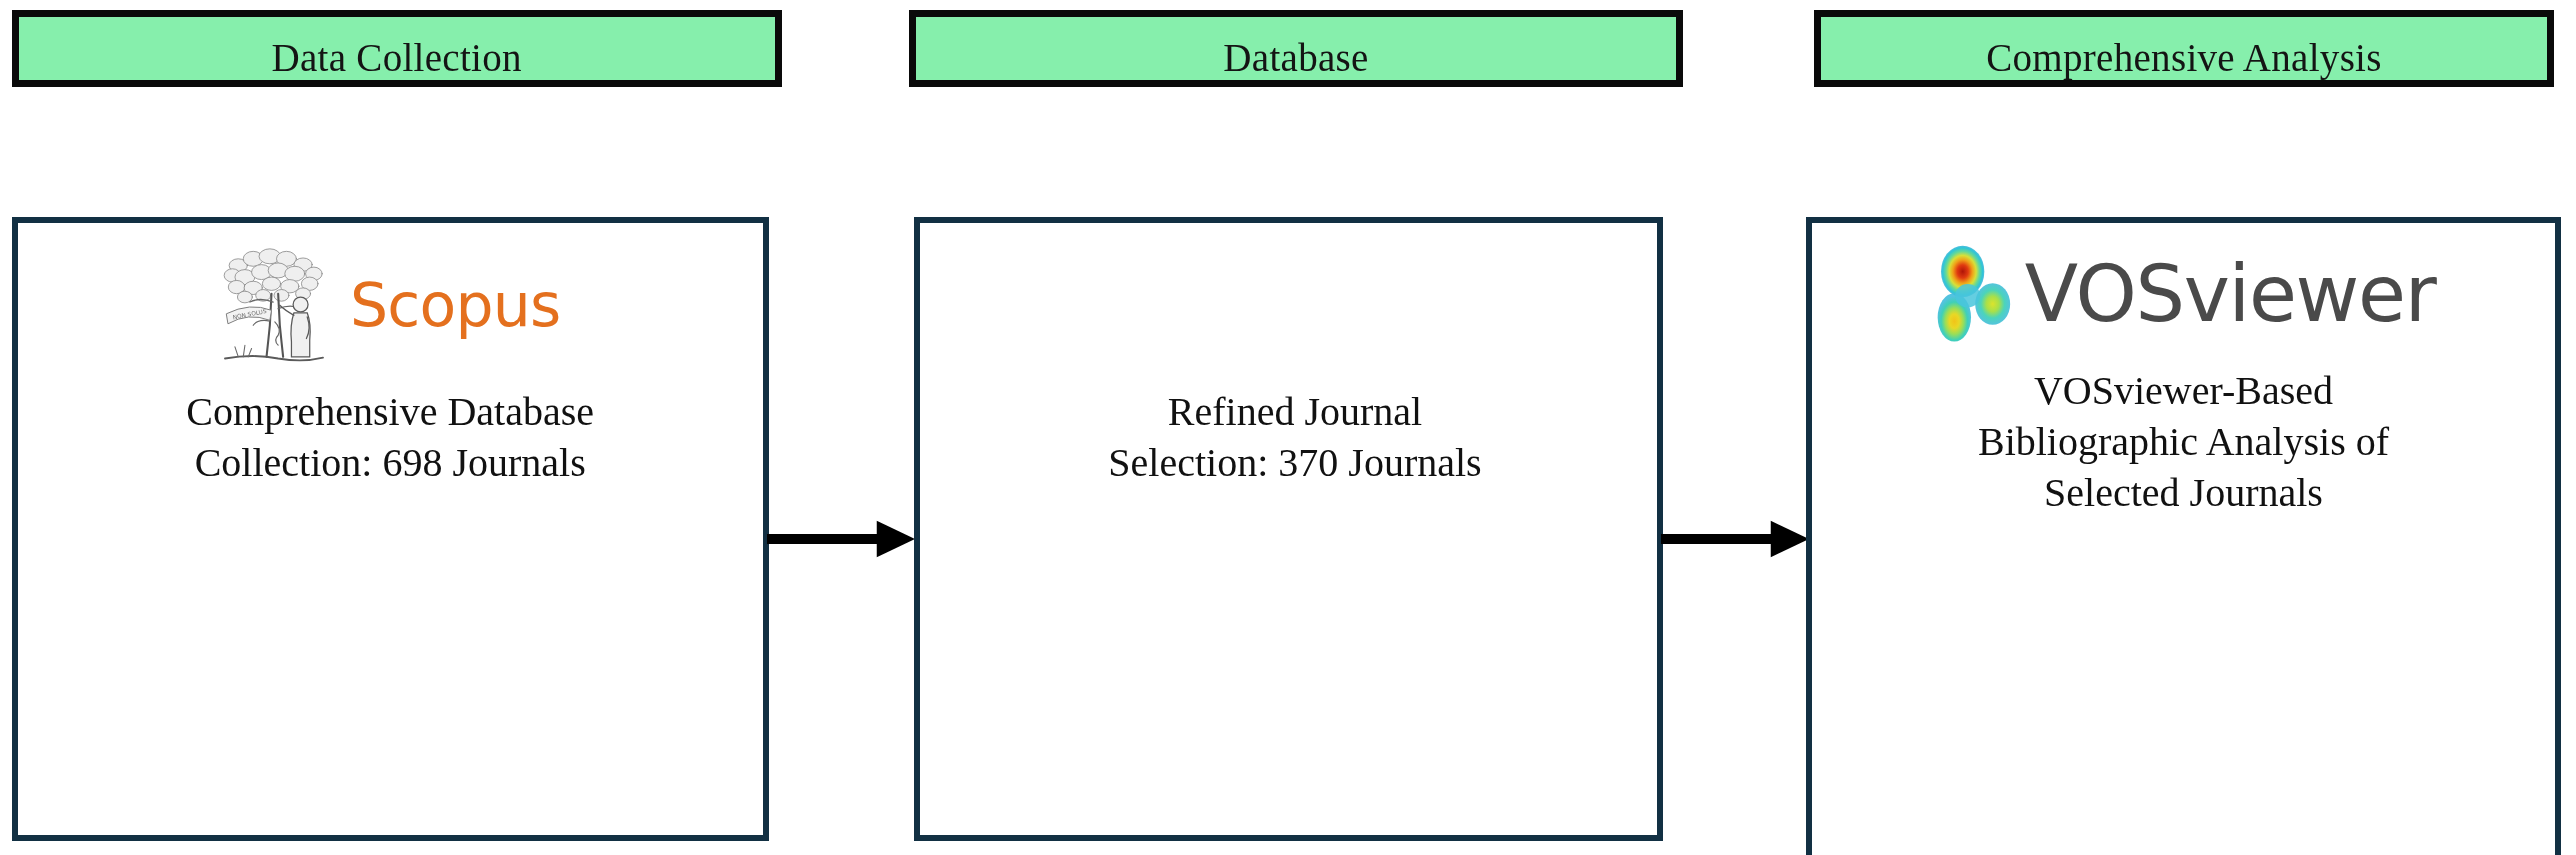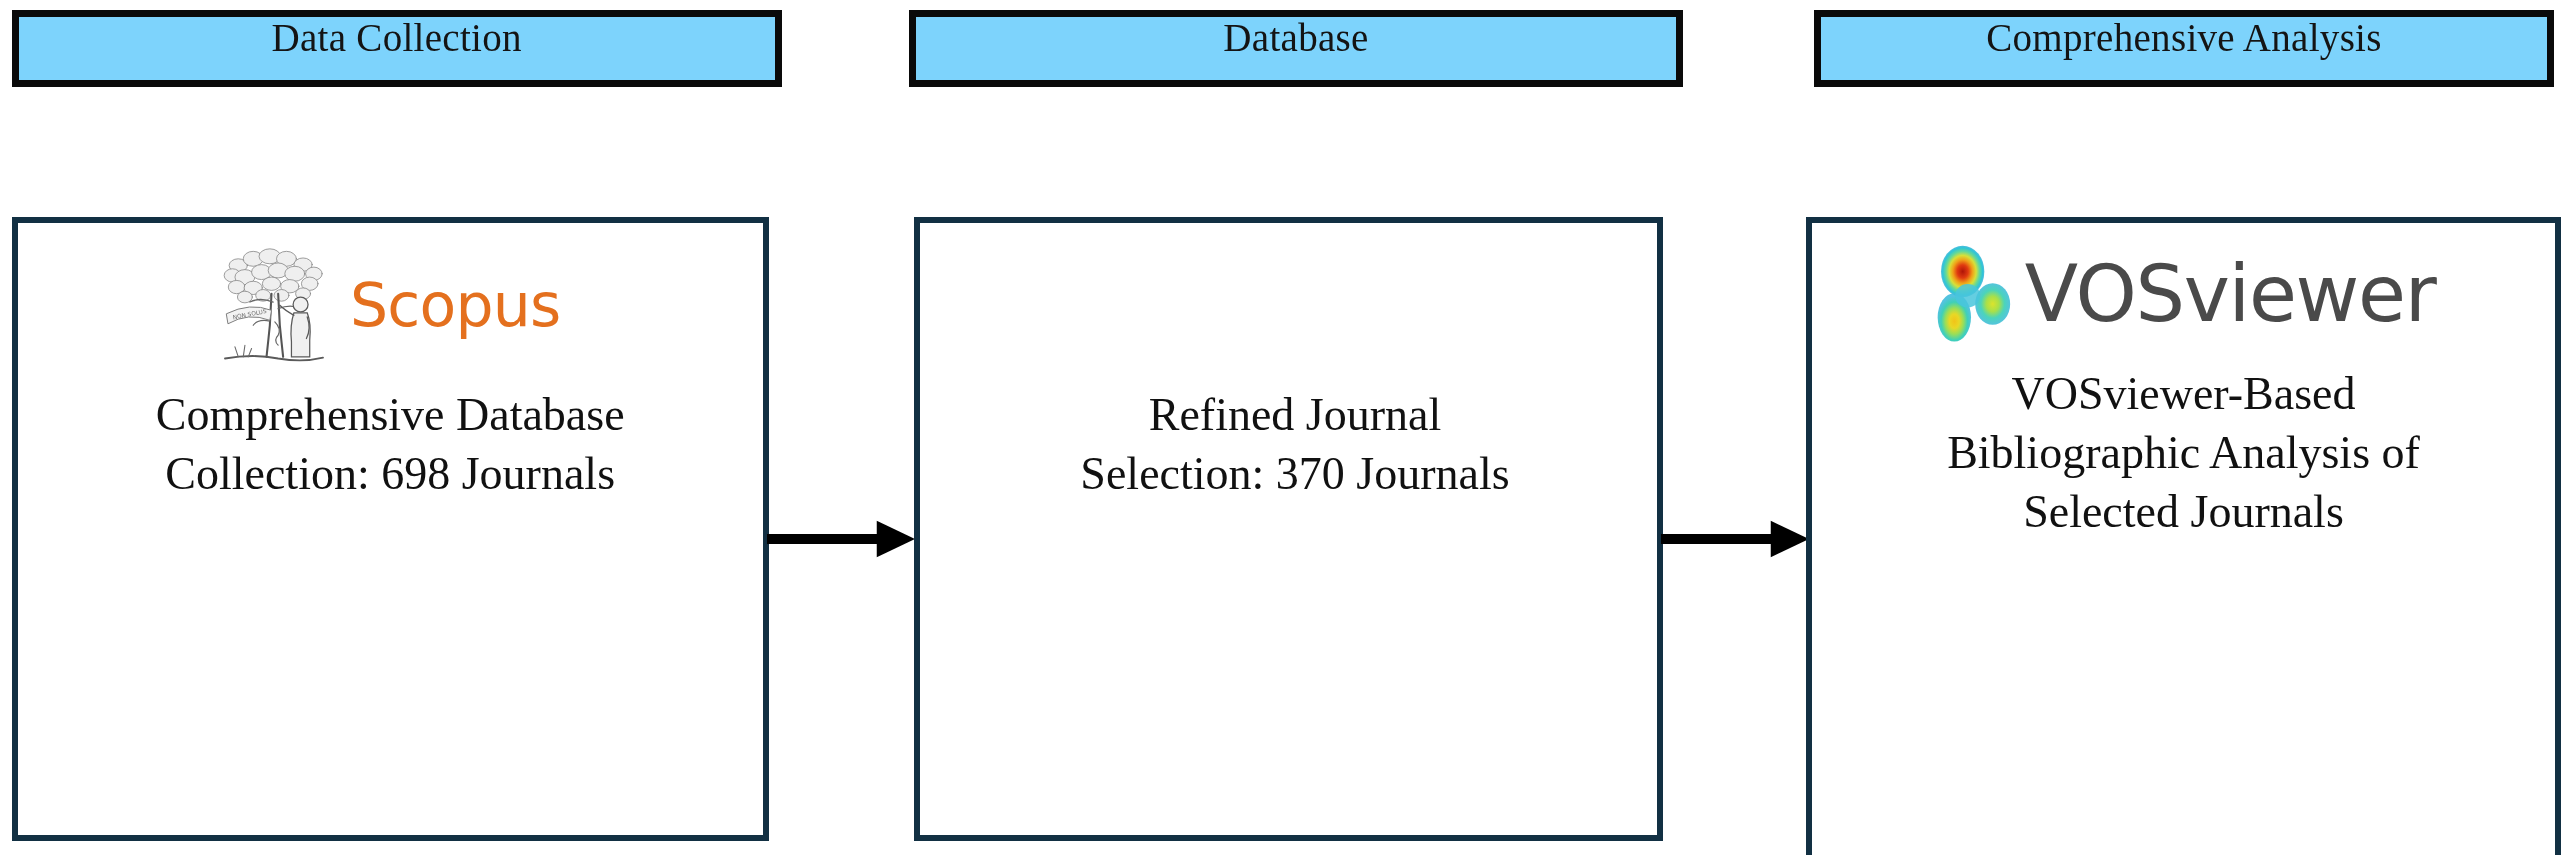--- a/index.html
+++ b/index.html
@@ -17,24 +17,24 @@
     width: 2576px;
     height: 855px;
     background: #ffffff;
     overflow: hidden;
   }
 
   
   .stage-header {
     position: absolute;
     box-sizing: border-box;
-    background: #7dd3fc;
+    background: #86efac;
     border: 7.5px solid #0a0a0a;
     display: flex;
-    align-items: flex-start;
+    align-items: flex-end;
     justify-content: center;
   }
   .stage-header .stage-header-label {
     font-size: 39px;
     line-height: 1.1;
     color: #141414;
     letter-spacing: 0.3px;
     white-space: nowrap;
   }
 
@@ -57,21 +57,21 @@
 
   .logo-area {
     height: 163px;
     width: 100%;
     display: flex;
     align-items: center;
     justify-content: center;
   }
 
   .stage-body {
-    font-size: 46px;
+    font-size: 40px;
     line-height: 1.28;
     text-align: center;
     color: #111111;
     padding: 0 18.3px;
     white-space: pre-line;
   }
 
   
   .scopus-logo {
     display: flex;

